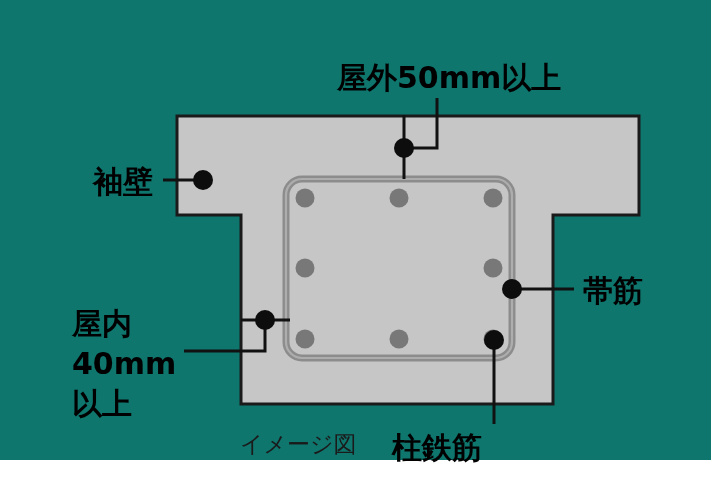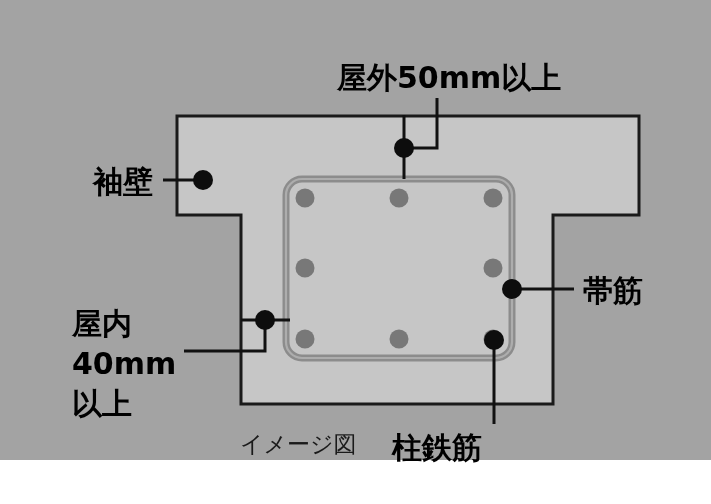--- a/index.html
+++ b/index.html
@@ -11,21 +11,21 @@
   body {
     width: 711px;
     height: 504px;
     overflow: hidden;
     font-family: "Liberation Sans", "DejaVu Sans", sans-serif;
   }
   #diagram-root {
     position: relative;
     width: 711px;
     height: 460px;
-    background: #a3a3a3;
+    background: #0f766e;
   }
   svg.diagram-canvas {
     display: block;
     width: 711px;
     height: 504px;
   }
   
   .concrete-body {
     fill: #c6c6c6;
     stroke: #1a1a1a;

